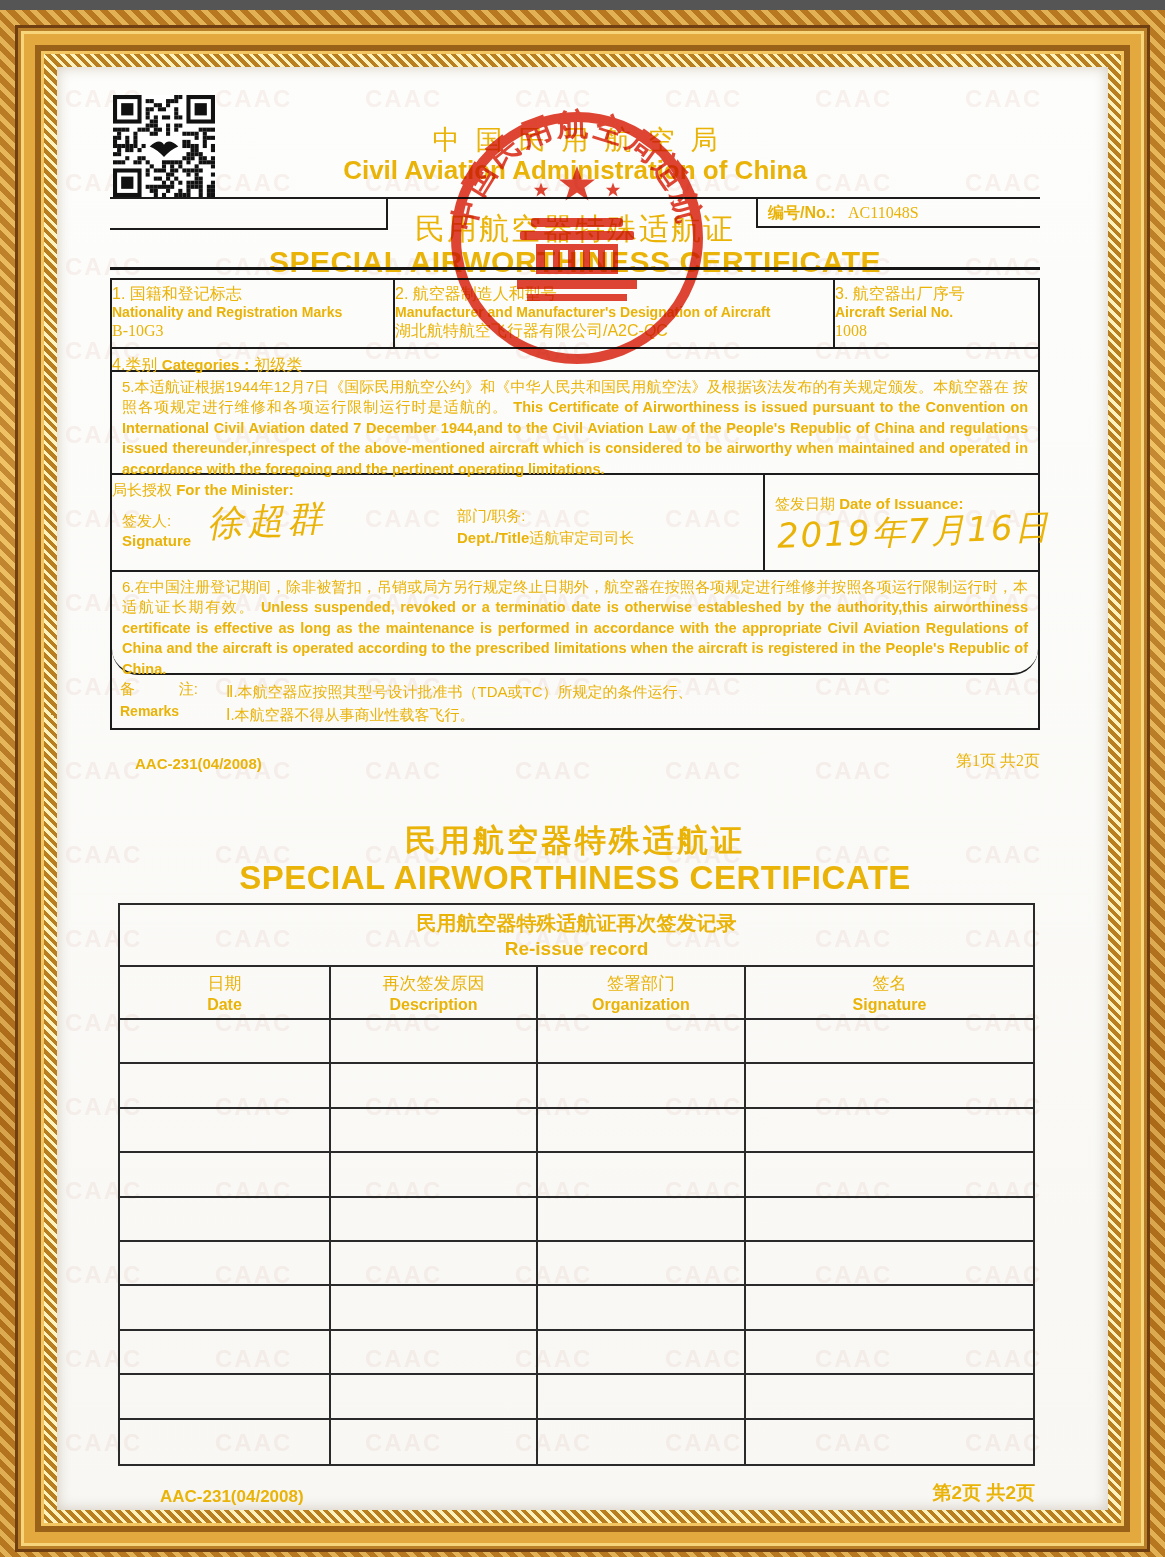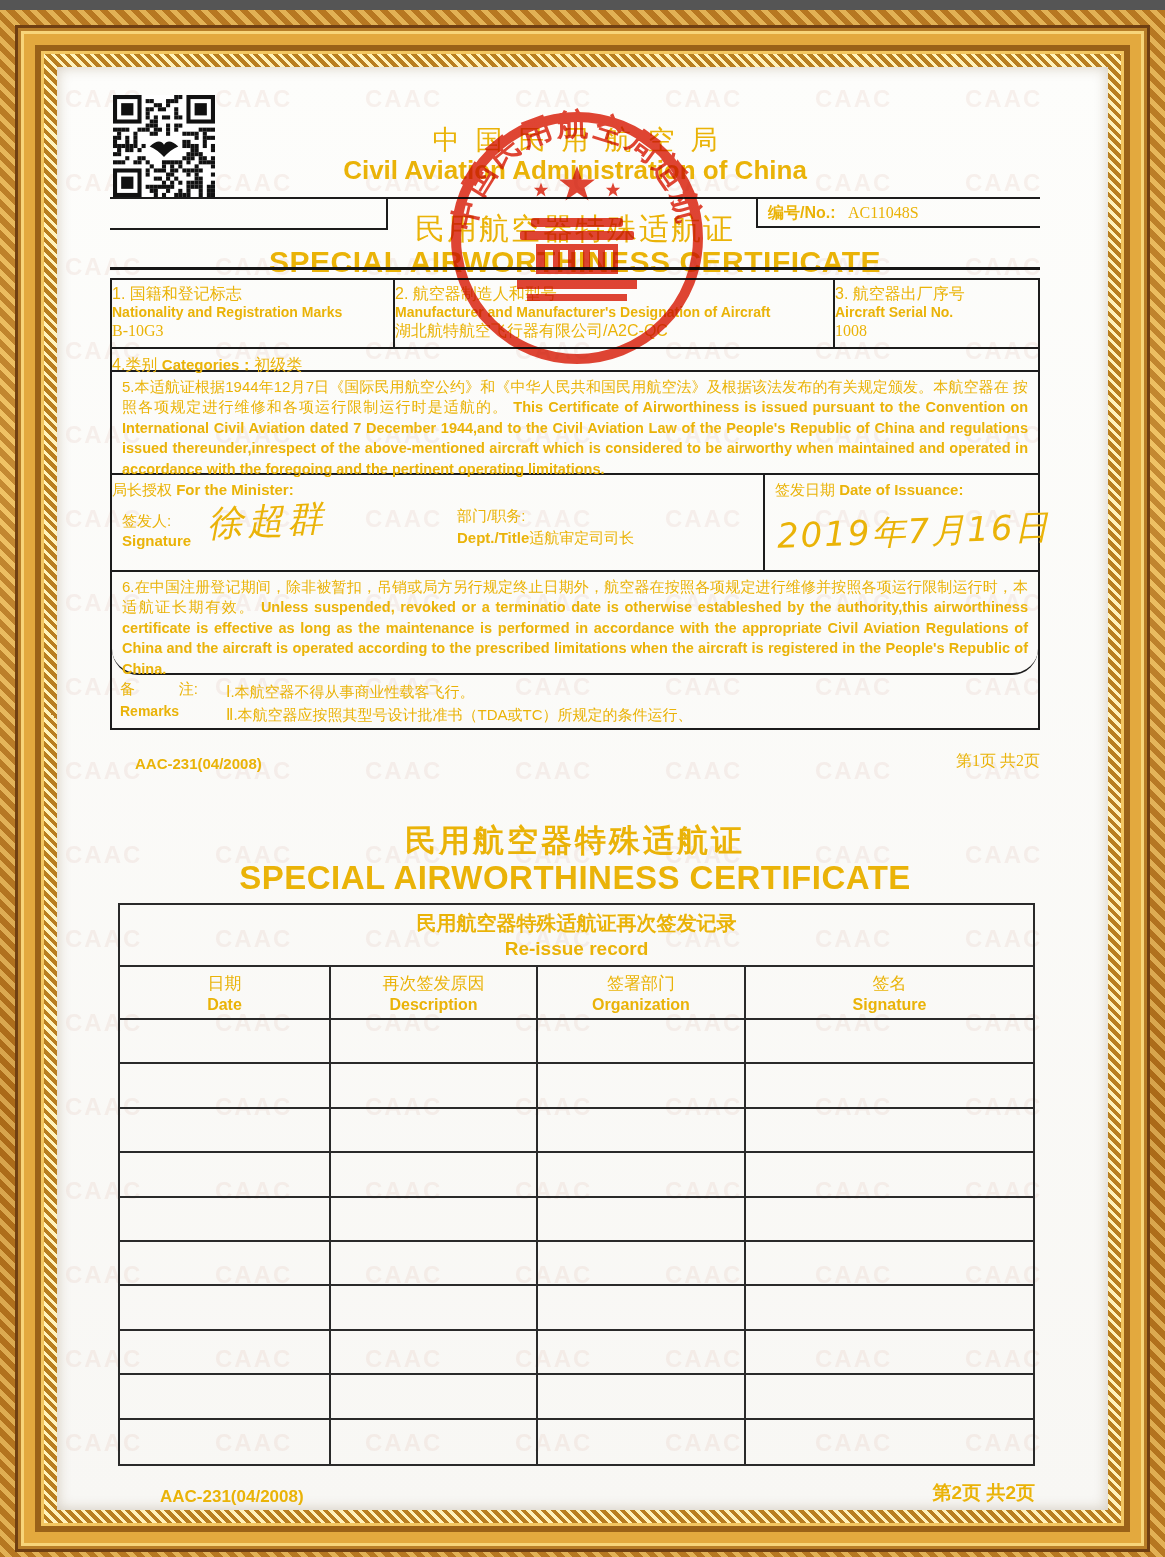--- a/index.html
+++ b/index.html
@@ -56,21 +56,21 @@
   .rowA>div{border-right:2px solid #1c1c1c;padding:3px 0;box-sizing:border-box;}
   .rowA>div:last-child{border-right:none;}
   .lab-cn{font-size:16px;line-height:21px;}
   .lab-en{font-size:14px;font-weight:bold;line-height:17px;}
   .val{font-size:16px;line-height:20px;font-family:"Liberation Serif","DejaVu Serif",serif;}
   .rowB{height:23px;font-size:16px;padding:6px 0;box-sizing:border-box;}
   .rowC{height:103px;padding:5px 10px;box-sizing:border-box;font-size:15px;line-height:20.4px;text-align:justify;}
   .rowC .en,.rowE .en{font-weight:bold;font-size:14.5px;}
   .rowD{height:97px;display:grid;grid-template-columns:653px 273px;}
   .rowD .dl{border-right:2px solid #1c1c1c;position:relative;padding:6px 0;box-sizing:border-box;}
-  .rowD .dr{position:relative;padding:6px 10px;box-sizing:border-box;}
+  .rowD .dr{position:relative;padding:20px 10px;box-sizing:border-box;}
   .minister{font-size:15px;}
   .siglab{position:absolute;left:10px;top:36px;font-size:15px;line-height:20px;}
   .handname{position:absolute;left:95px;top:22px;font-size:36px;font-family:cursive,"DejaVu Sans",sans-serif;
             font-style:italic;transform:rotate(-3deg);letter-spacing:4px;}
   .deptlab{position:absolute;left:345px;top:30px;font-size:15px;line-height:22px;}
   .handdate{position:absolute;left:12px;top:34px;font-size:34px;font-family:cursive,"DejaVu Sans",sans-serif;
             font-style:italic;transform:rotate(-2deg);letter-spacing:2px;white-space:nowrap;}
   .rowE{height:103px;padding:5px 10px;box-sizing:border-box;font-size:15px;line-height:20.4px;text-align:justify;border-radius:26px;}
   .rowF{height:53px;display:grid;grid-template-columns:110px 818px;}
   .remlab{padding:5px 8px;box-sizing:border-box;position:relative;font-size:15px;}
@@ -394,22 +394,22 @@
 
       <div class="row rowF">
         <div class="remlab">
           <div class="r1">
             <span>备</span>
             <span>注:</span>
           </div>
           <div class="r2">Remarks</div>
         </div>
         <div class="remitems">
+          <div>Ⅱ.本航空器应按照其型号设计批准书（TDA或TC）所规定的条件运行、</div>
           <div>Ⅰ.本航空器不得从事商业性载客飞行。</div>
-          <div>Ⅱ.本航空器应按照其型号设计批准书（TDA或TC）所规定的条件运行、</div>
         </div>
       </div>
     </div>
 
     <div class="abs foot1-no">AAC-231(04/2008)</div>
     <div class="abs foot1-pg cjk">第1页 共2页</div>
 
     <div class="abs ctr p2-title-cn">民用航空器特殊适航证</div>
     <div class="abs ctr p2-title-en">SPECIAL AIRWORTHINESS CERTIFICATE</div>
 

